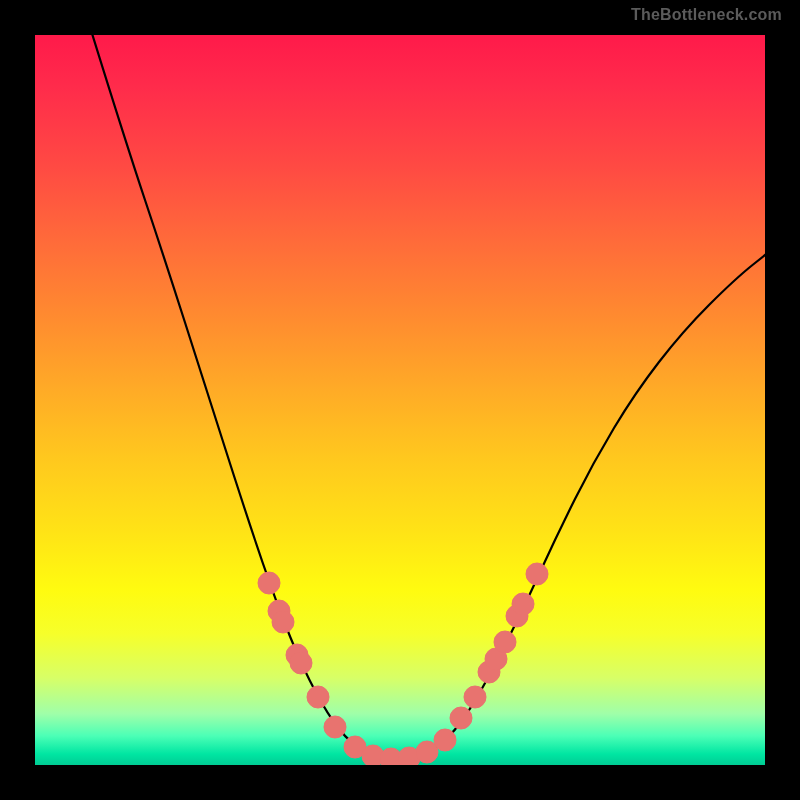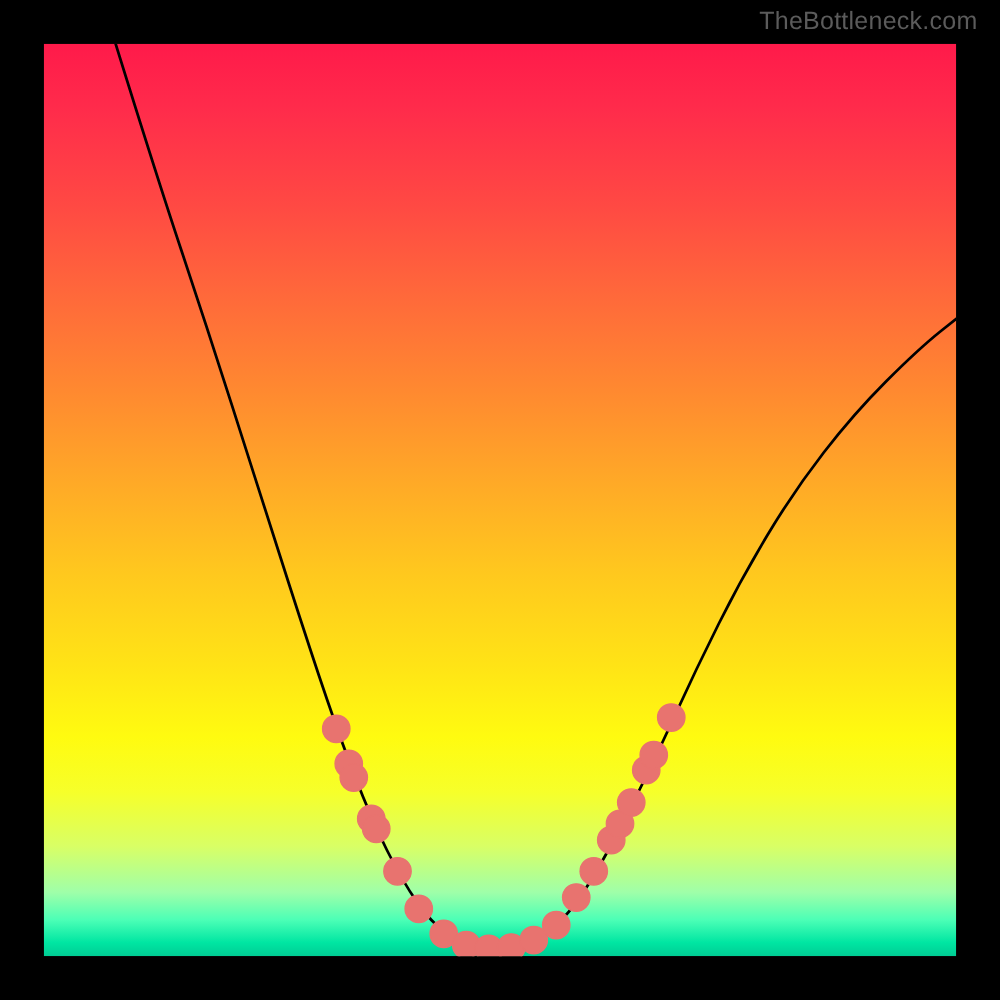--- a/index.html
+++ b/index.html
@@ -8,22 +8,22 @@
     position: relative;
     width: 800px;
     height: 800px;
     background: #000;
   }
   .watermark {
     position: absolute;
     top: 6px;
     right: 18px;
     font-family: Arial, Helvetica, sans-serif;
-    font-size: 20px;
-    font-weight: 400;
+    font-size: 16px;
+    font-weight: 700;
     color: #5b5b5b;
     letter-spacing: 0.2px;
     z-index: 50;
   }
   .plot-area {
     position: absolute;
     left: 35px;
     top: 35px;
     width: 730px;
     height: 730px;

